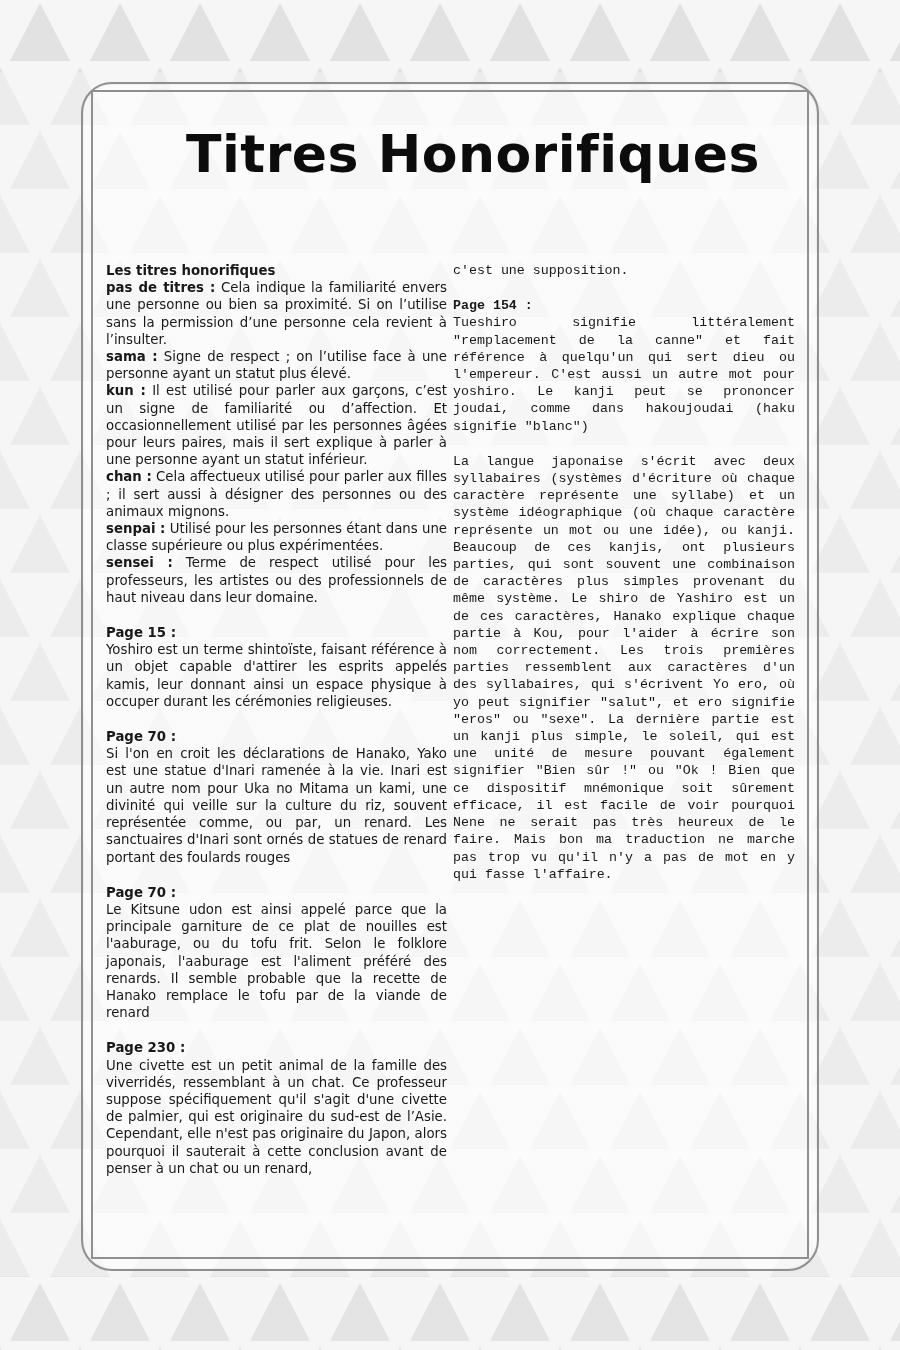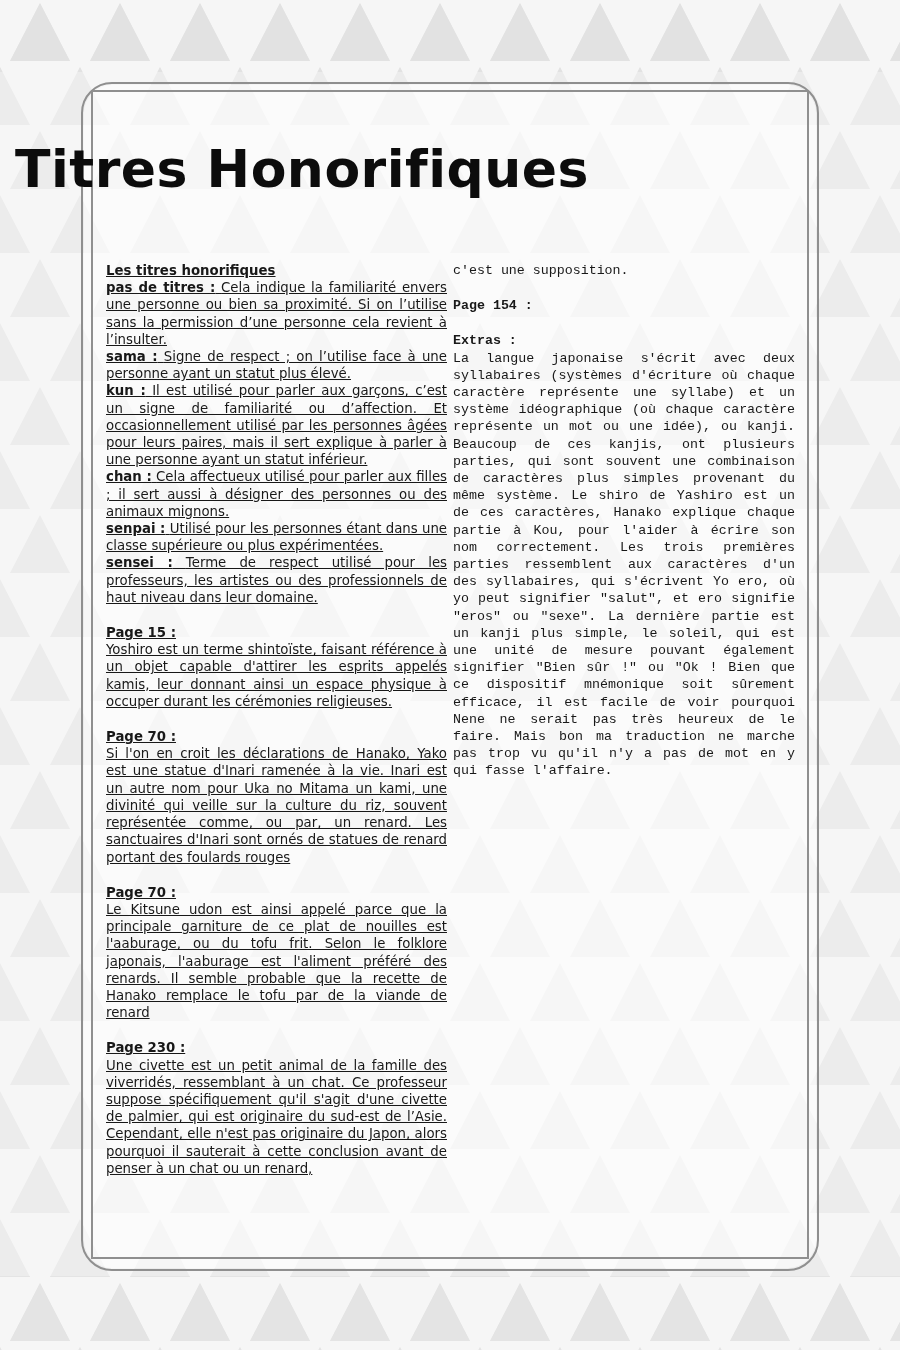--- a/index.html
+++ b/index.html
@@ -14,33 +14,33 @@
   .interior-overlay {
     position: absolute; z-index: 1;
     left: 84px; top: 85px; width: 732px; height: 1183px;
     background: rgba(255,255,255,0.55);
     border-radius: 28px;
   }
   .frame-svg { position: absolute; left: 0; top: 0; z-index: 2; }
   .title {
     position: absolute; z-index: 3;
     top: 124px; left: 0; width: 760px;
-    margin: 15px;
-    text-align: left;
+    margin: 0;
+    text-align: right;
     font-size: 52px;
     font-weight: 700;
     letter-spacing: 0.5px;
     color: #0c0c0c;
   }
   .col {
     position: absolute; z-index: 3;
     top: 262px;
     color: #181818;
   }
-  .col-left  { left: 106px; width: 341px; text-decoration: underline; }
+  .col-left  { left: 106px; width: 341px; }
   .col-right { left: 453px; width: 342px; font-family: Liberation Mono, monospace; }
   .para {
     margin: 0;
     font-size: 13.3px;
     line-height: 17.2px;
     text-align: justify;
   }
   .bold { font-weight: 700; }
   .note { margin-top: 18px; }
 </style>
@@ -94,18 +94,18 @@
     <p class="para bold">Page 230 :</p>
     <p class="para">Une civette est un petit animal de la famille des viverridés, ressemblant à un chat.  Ce professeur suppose spécifiquement qu'il s'agit d'une civette de palmier, qui est originaire du sud-est de l’Asie. Cependant, elle n'est pas originaire du Japon, alors pourquoi il sauterait à cette conclusion avant de penser à un chat ou un renard,</p>
   </div>
 </div>
 
 <div class="col col-right">
   <p class="para">c'est une supposition.</p>
 
   <div class="note">
     <p class="para bold">Page 154 :</p>
+    <p class="para">Tueshiro signifie littéralement "remplacement de la canne" et fait référence à quelqu'un qui sert dieu ou l'empereur. C'est aussi un autre mot pour yoshiro. Le kanji peut se prononcer joudai, comme dans hakoujoudai (haku signifie "blanc")</p>
   </div>
   <div class="note">
-    <p class="para bold">Extras :</p>
     <p class="para">La langue japonaise s'écrit avec deux syllabaires (systèmes d'écriture où chaque caractère représente une syllabe) et un système idéographique (où chaque caractère représente un mot ou une idée), ou kanji. Beaucoup de ces kanjis, ont plusieurs parties, qui sont souvent une combinaison de caractères plus simples provenant du même système. Le shiro de Yashiro est un de ces caractères, Hanako explique chaque partie à Kou, pour l'aider à écrire son nom correctement. Les trois premières parties ressemblent aux caractères d'un des syllabaires, qui s'écrivent Yo ero, où yo peut signifier "salut", et ero signifie "eros" ou "sexe". La dernière partie est un kanji plus simple, le soleil, qui est une unité de mesure pouvant également signifier "Bien sûr !" ou "Ok ! Bien que ce dispositif mnémonique soit sûrement efficace, il est facile de voir pourquoi Nene ne serait pas très heureux de le faire. Mais bon ma traduction ne marche pas trop vu qu'il n'y a pas de mot en y qui fasse l'affaire.</p>
   </div>
 </div>
 
 </body></html>

